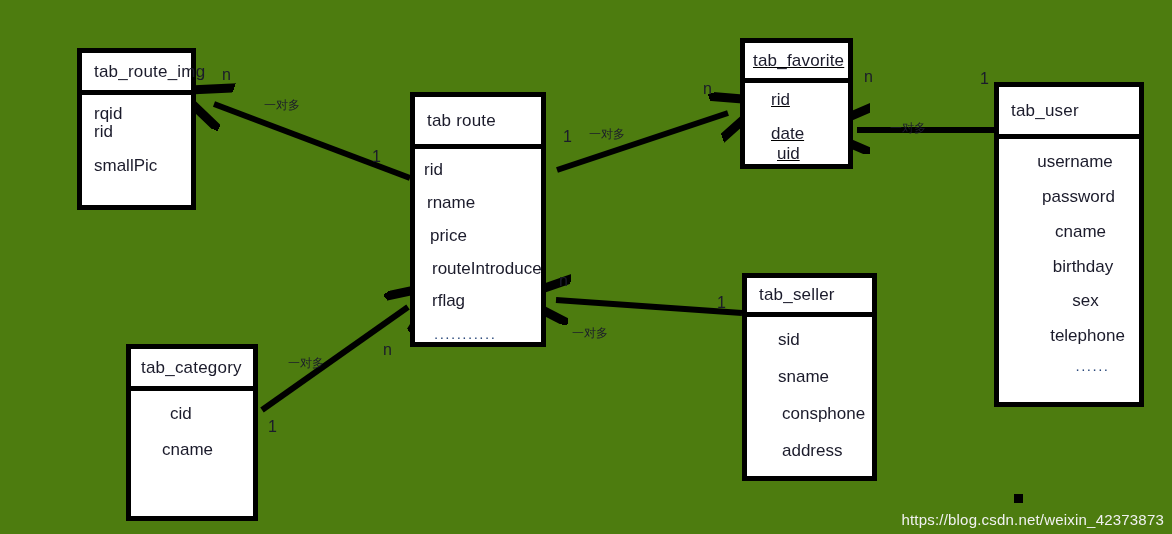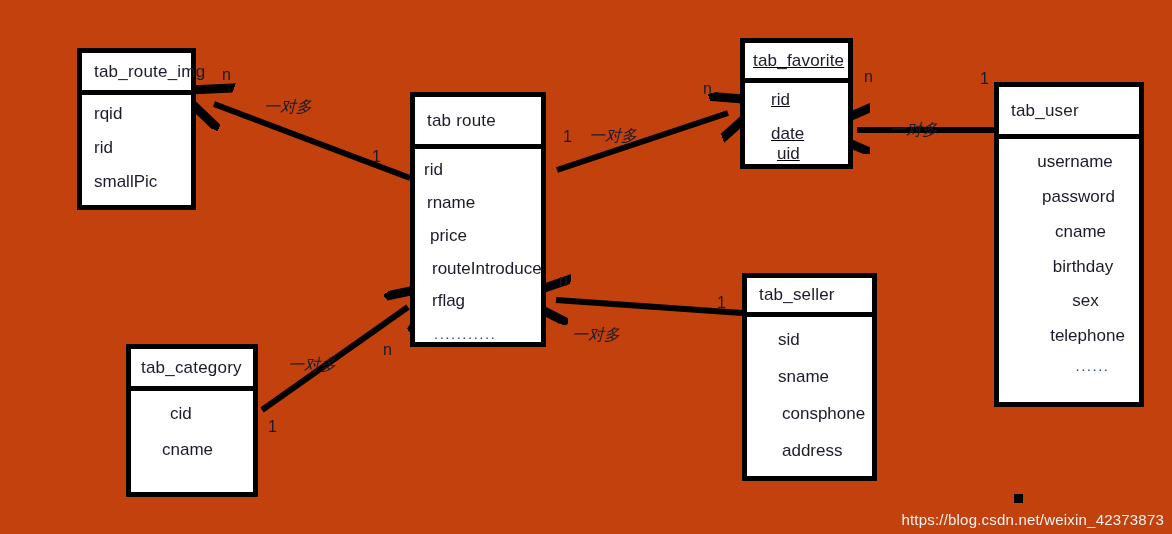--- a/index.html
+++ b/index.html
@@ -7,21 +7,21 @@
     padding: 0;
     background: #ffffff;
   }
   body {
     font-family: "Liberation Sans", sans-serif;
   }
   #canvas {
     position: relative;
     width: 1172px;
     height: 534px;
-    background: #c2410c;
+    background: #4d7c0f;
     overflow: hidden;
   }
   #edges {
     position: absolute;
     left: 0;
     top: 0;
     width: 1172px;
     height: 534px;
     pointer-events: none;
   }
@@ -65,24 +65,23 @@
   .marker {
     position: absolute;
     color: #1b1b2b;
     font-size: 16px;
     z-index: 4;
     white-space: nowrap;
   }
   .rel-label {
     position: absolute;
     color: #1b1b2b;
-    font-size: 16px;
+    font-size: 12px;
     z-index: 4;
     white-space: nowrap;
-    font-style: italic;
   }
 
   
   .watermark {
     position: absolute;
     right: 8px;
     bottom: 6px;
     color: #f1f1f1;
     font-size: 15px;
     letter-spacing: 0.2px;
@@ -133,21 +132,21 @@
     <g>
       <line x1="262" y1="410" x2="408" y2="307" stroke="#000000" stroke-width="6" marker-end="url(#ah)"></line>
     </g>
   </svg>
 
   <div class="entity" style="left:77px; top:48px; width:119px; height:162px;">
     <div class="entity-header" style="height:42px;">
       <span>tab_route_img</span>
     </div>
     <div class="entity-body" style="padding-left:12px; padding-top:10px;">
-      <div class="field" style="margin-bottom:16px;">rqid</div>
+      <div class="field" style="">rqid</div>
       <div class="field" style="margin-bottom:16px;">rid</div>
       <div class="field">smallPic</div>
     </div>
   </div>
 
   <div class="entity" style="left:410px; top:92px; width:136px; height:255px;">
     <div class="entity-header" style="height:52px;">
       <span>tab route</span>
     </div>
     <div class="entity-body" style="padding-left:9px; padding-top:12px;">
@@ -191,21 +190,21 @@
       <span>tab_seller</span>
     </div>
     <div class="entity-body" style="padding-left:20px; padding-top:14px;">
       <div class="field" style="margin-bottom:19px; padding-left:11px;">sid</div>
       <div class="field" style="margin-bottom:19px; padding-left:11px;">sname</div>
       <div class="field" style="margin-bottom:19px; padding-left:15px;margin-top:18px;">consphone</div>
       <div class="field" style="padding-left:15px;">address</div>
     </div>
   </div>
 
-  <div class="entity" style="left:126px; top:344px; width:132px; height:153px;">
+  <div class="entity" style="left:126px; top:344px; width:132px; height:177px;">
     <div class="entity-header" style="height:42px; padding-left:10px;">
       <span>tab_category</span>
     </div>
     <div class="entity-body" style="padding-left:26px; padding-top:14px;">
       <div class="field" style="margin-bottom:18px; padding-left:13px;">cid</div>
       <div class="field" style="padding-left:5px;">cname</div>
     </div>
   </div>
 
   <div class="marker" style="left:222px; top:66px;">n</div>

